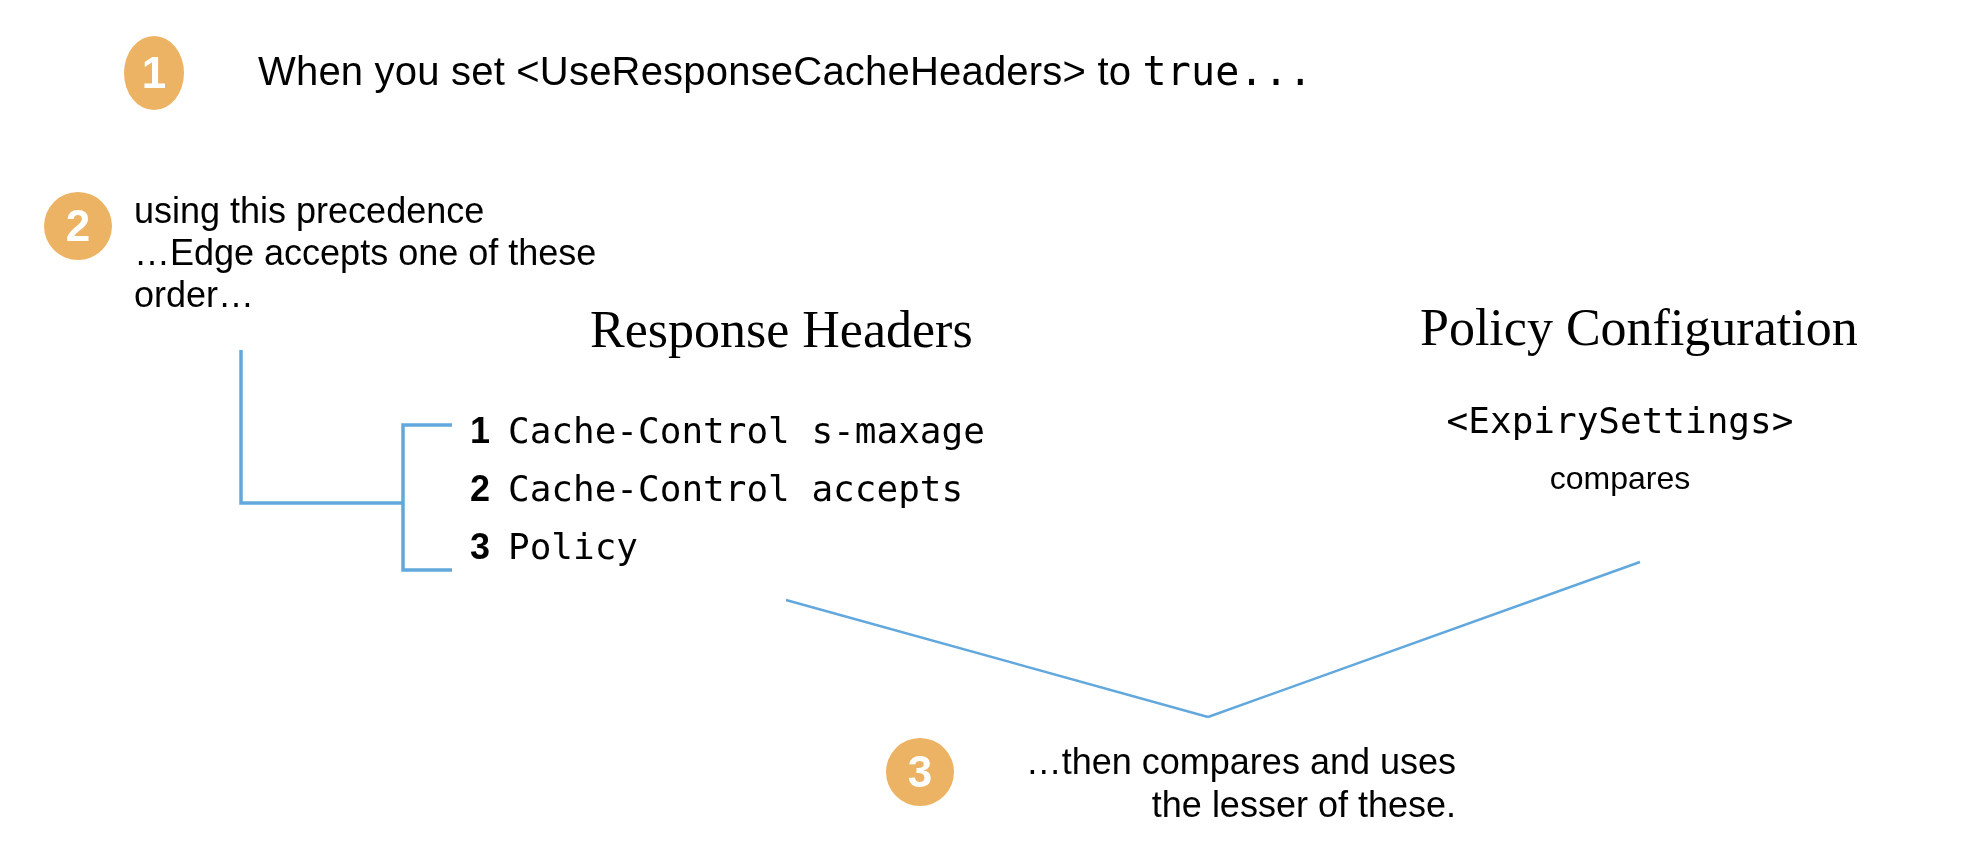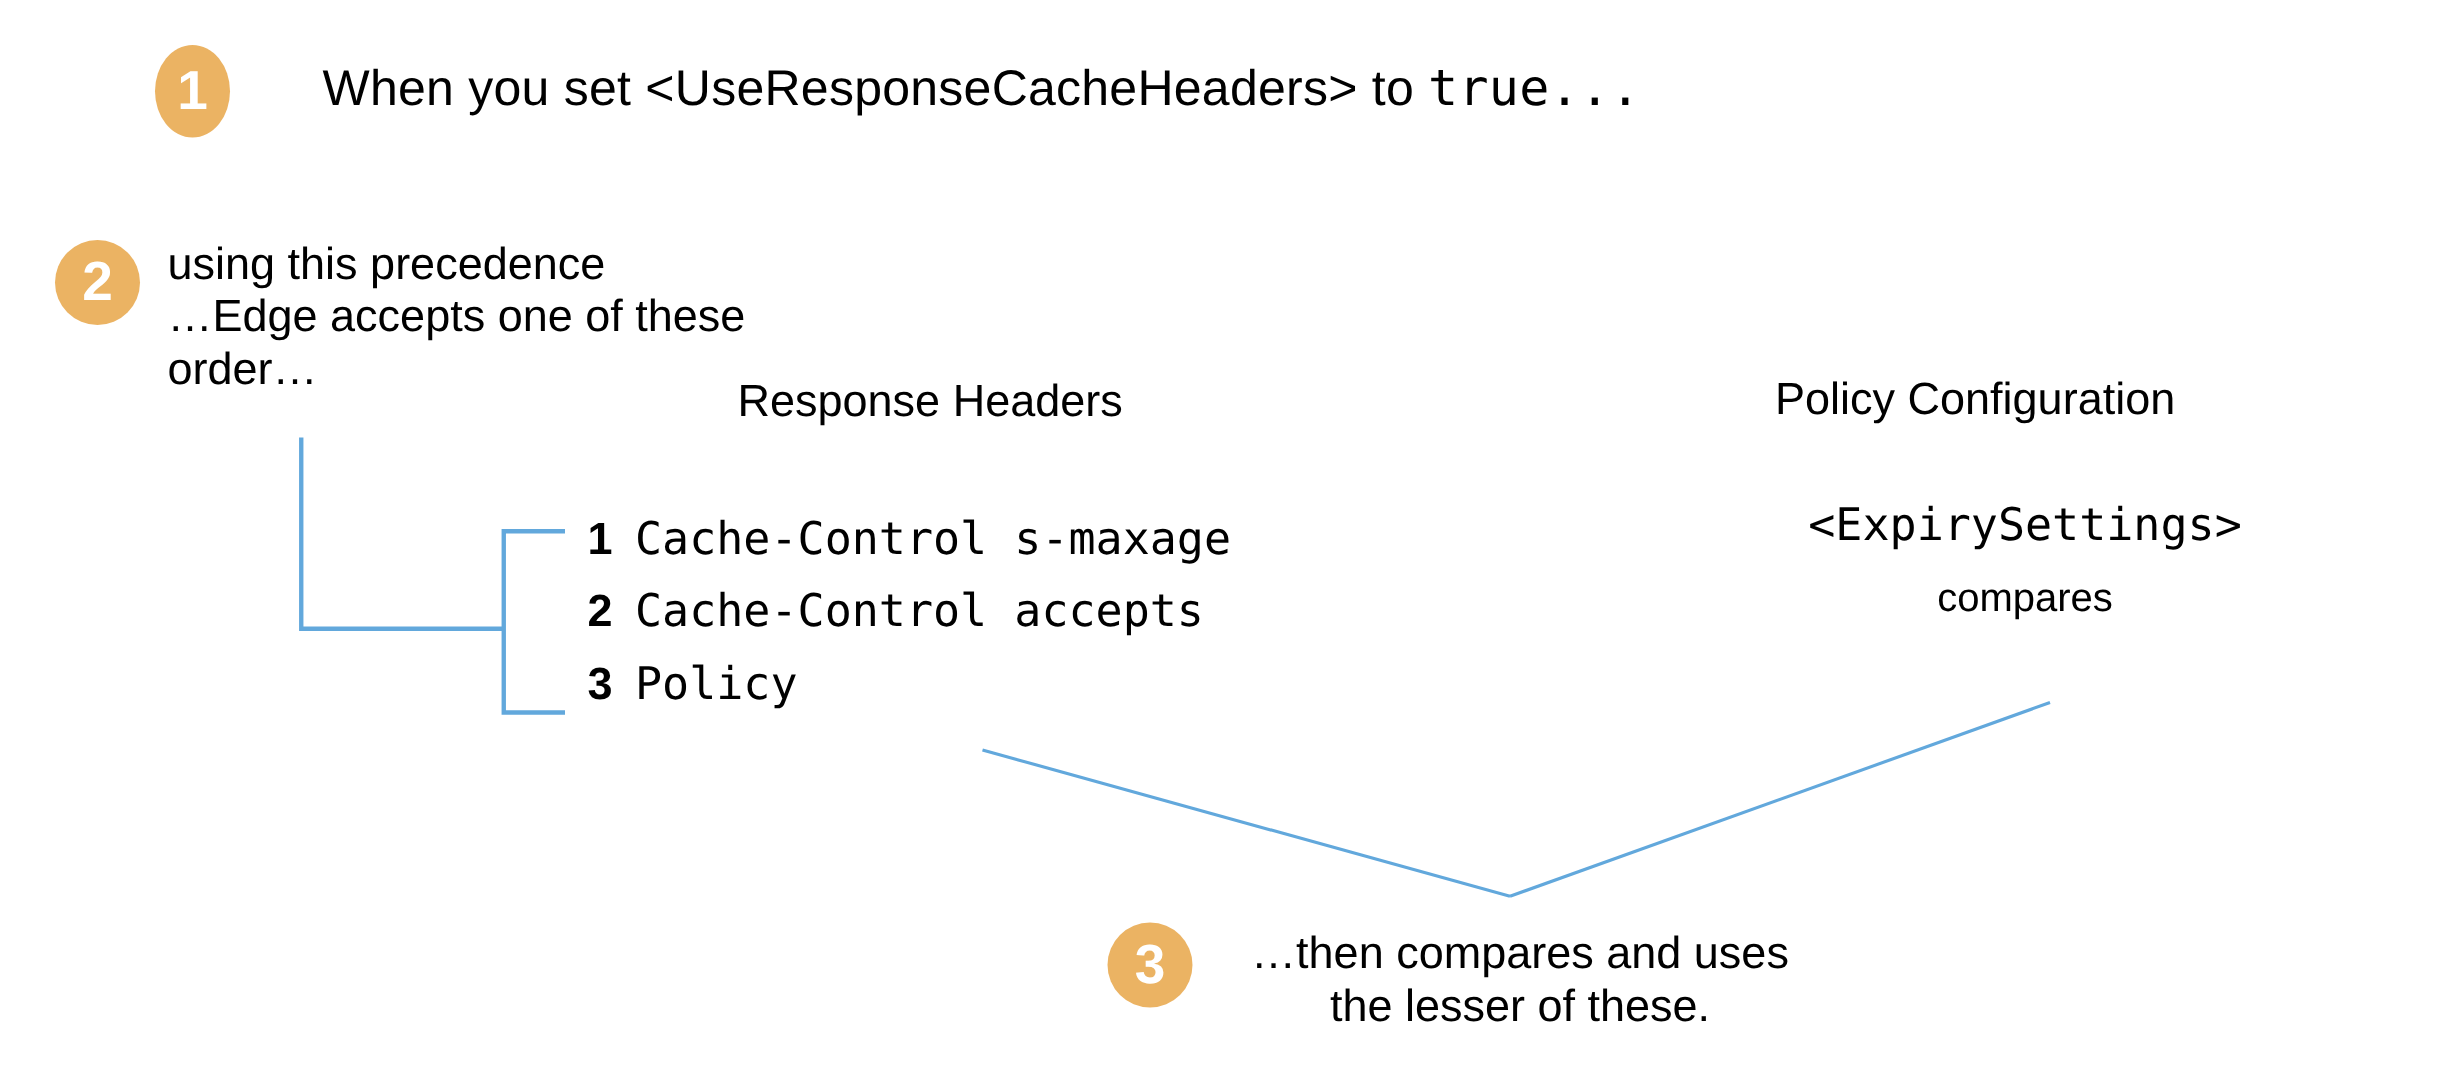--- a/index.html
+++ b/index.html
@@ -75,22 +75,23 @@
     position: absolute;
     left: 134px;
     top: 190px;
     font-size: 36px;
     line-height: 1.17;
     width: 500px;
   }
 
   .col-title {
     position: absolute;
-    font-size: 36px;
+    font-size: 52px;
     white-space: nowrap;
+    font-family: Liberation Serif, serif;
   }
   .title-response {
     left: 590px;
     top: 300px;
   }
   .title-policy {
     left: 1420px;
     top: 298px;
   }
 
@@ -136,21 +137,21 @@
     text-align: center;
     font-family: "Liberation Sans", sans-serif;
     font-size: 32px;
   }
 
   .step3-text {
     position: absolute;
     left: 976px;
     top: 740px;
     width: 480px;
-    text-align: center;
+    text-align: right;
     font-size: 36px;
     line-height: 1.2;
   }
 </style>
 </head>
 <body>
 
 <div id="stage" style="background: rgb(255, 255, 255); color: rgb(0, 0, 0);">
 
   <svg class="connectors" viewBox="0 0 1966 858" xmlns="http://www.w3.org/2000/svg">

